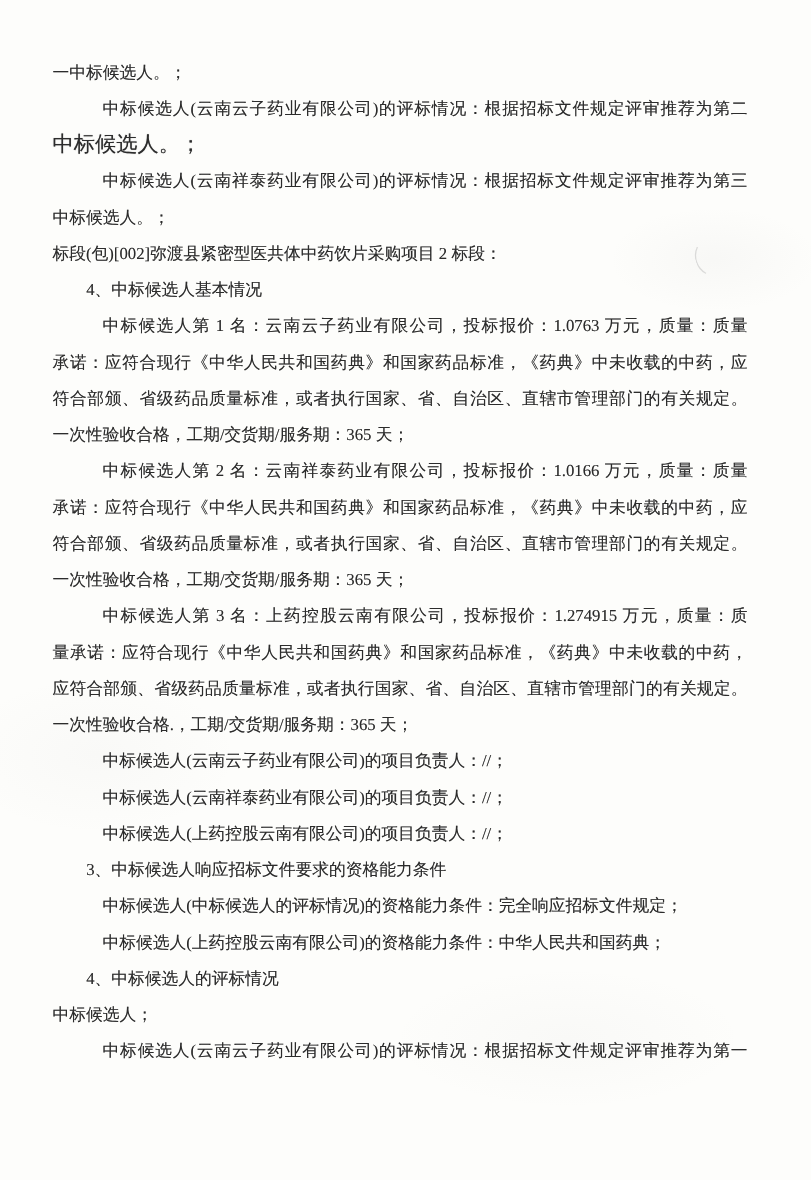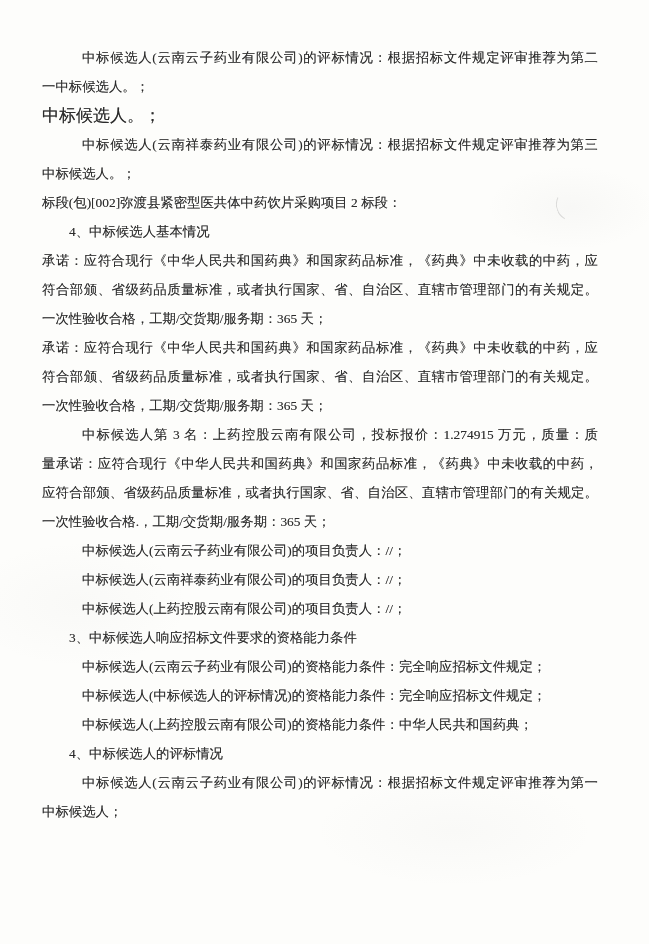--- a/index.html
+++ b/index.html
@@ -68,41 +68,42 @@
     transform: rotate(-18deg);
   }
 </style>
 </head>
 <body>
 
 <div class="page">
   <div class="scan-artifact"></div>
 
   <div class="textblock">
+    <div class="ln">一中标候选人。；</div>
     <div class="ln para fill">中标候选人(云南云子药业有限公司)的评标情况：根据招标文件规定评审推荐为第二</div>
-    <div class="ln">一中标候选人。；</div>
     <div class="ln big">中标候选人。；</div>
     <div class="ln para fill">中标候选人(云南祥泰药业有限公司)的评标情况：根据招标文件规定评审推荐为第三</div>
     <div class="ln">中标候选人。；</div>
     <div class="ln">标段(包)[002]弥渡县紧密型医共体中药饮片采购项目 2 标段：</div>
     <div class="ln num">4、中标候选人基本情况</div>
+    <div class="ln para fill">中标候选人第 1 名：云南云子药业有限公司，投标报价：1.0763 万元，质量：质量</div>
     <div class="ln fill">承诺：应符合现行《中华人民共和国药典》和国家药品标准，《药典》中未收载的中药，应</div>
     <div class="ln fill">符合部颁、省级药品质量标准，或者执行国家、省、自治区、直辖市管理部门的有关规定。</div>
     <div class="ln">一次性验收合格，工期/交货期/服务期：365 天；</div>
+    <div class="ln para fill">中标候选人第 2 名：云南祥泰药业有限公司，投标报价：1.0166 万元，质量：质量</div>
     <div class="ln fill">承诺：应符合现行《中华人民共和国药典》和国家药品标准，《药典》中未收载的中药，应</div>
     <div class="ln fill">符合部颁、省级药品质量标准，或者执行国家、省、自治区、直辖市管理部门的有关规定。</div>
     <div class="ln">一次性验收合格，工期/交货期/服务期：365 天；</div>
     <div class="ln para fill">中标候选人第 3 名：上药控股云南有限公司，投标报价：1.274915 万元，质量：质</div>
     <div class="ln fill">量承诺：应符合现行《中华人民共和国药典》和国家药品标准，《药典》中未收载的中药，</div>
     <div class="ln fill">应符合部颁、省级药品质量标准，或者执行国家、省、自治区、直辖市管理部门的有关规定。</div>
     <div class="ln">一次性验收合格.，工期/交货期/服务期：365 天；</div>
     <div class="ln para">中标候选人(云南云子药业有限公司)的项目负责人：//；</div>
     <div class="ln para">中标候选人(云南祥泰药业有限公司)的项目负责人：//；</div>
     <div class="ln para">中标候选人(上药控股云南有限公司)的项目负责人：//；</div>
     <div class="ln num">3、中标候选人响应招标文件要求的资格能力条件</div>
-    <div class="ln para">中标候选人(云南云子药业有限公司)的资格能力条件：完全响应招标文件规定；</div>
     <div class="ln para">中标候选人(中标候选人的评标情况)的资格能力条件：完全响应招标文件规定；</div>
     <div class="ln para">中标候选人(上药控股云南有限公司)的资格能力条件：中华人民共和国药典；</div>
     <div class="ln num">4、中标候选人的评标情况</div>
+    <div class="ln">中标候选人；</div>
     <div class="ln para fill">中标候选人(云南云子药业有限公司)的评标情况：根据招标文件规定评审推荐为第一</div>
-    <div class="ln">中标候选人；</div>
   </div>
 </div>
 
 </body></html>

